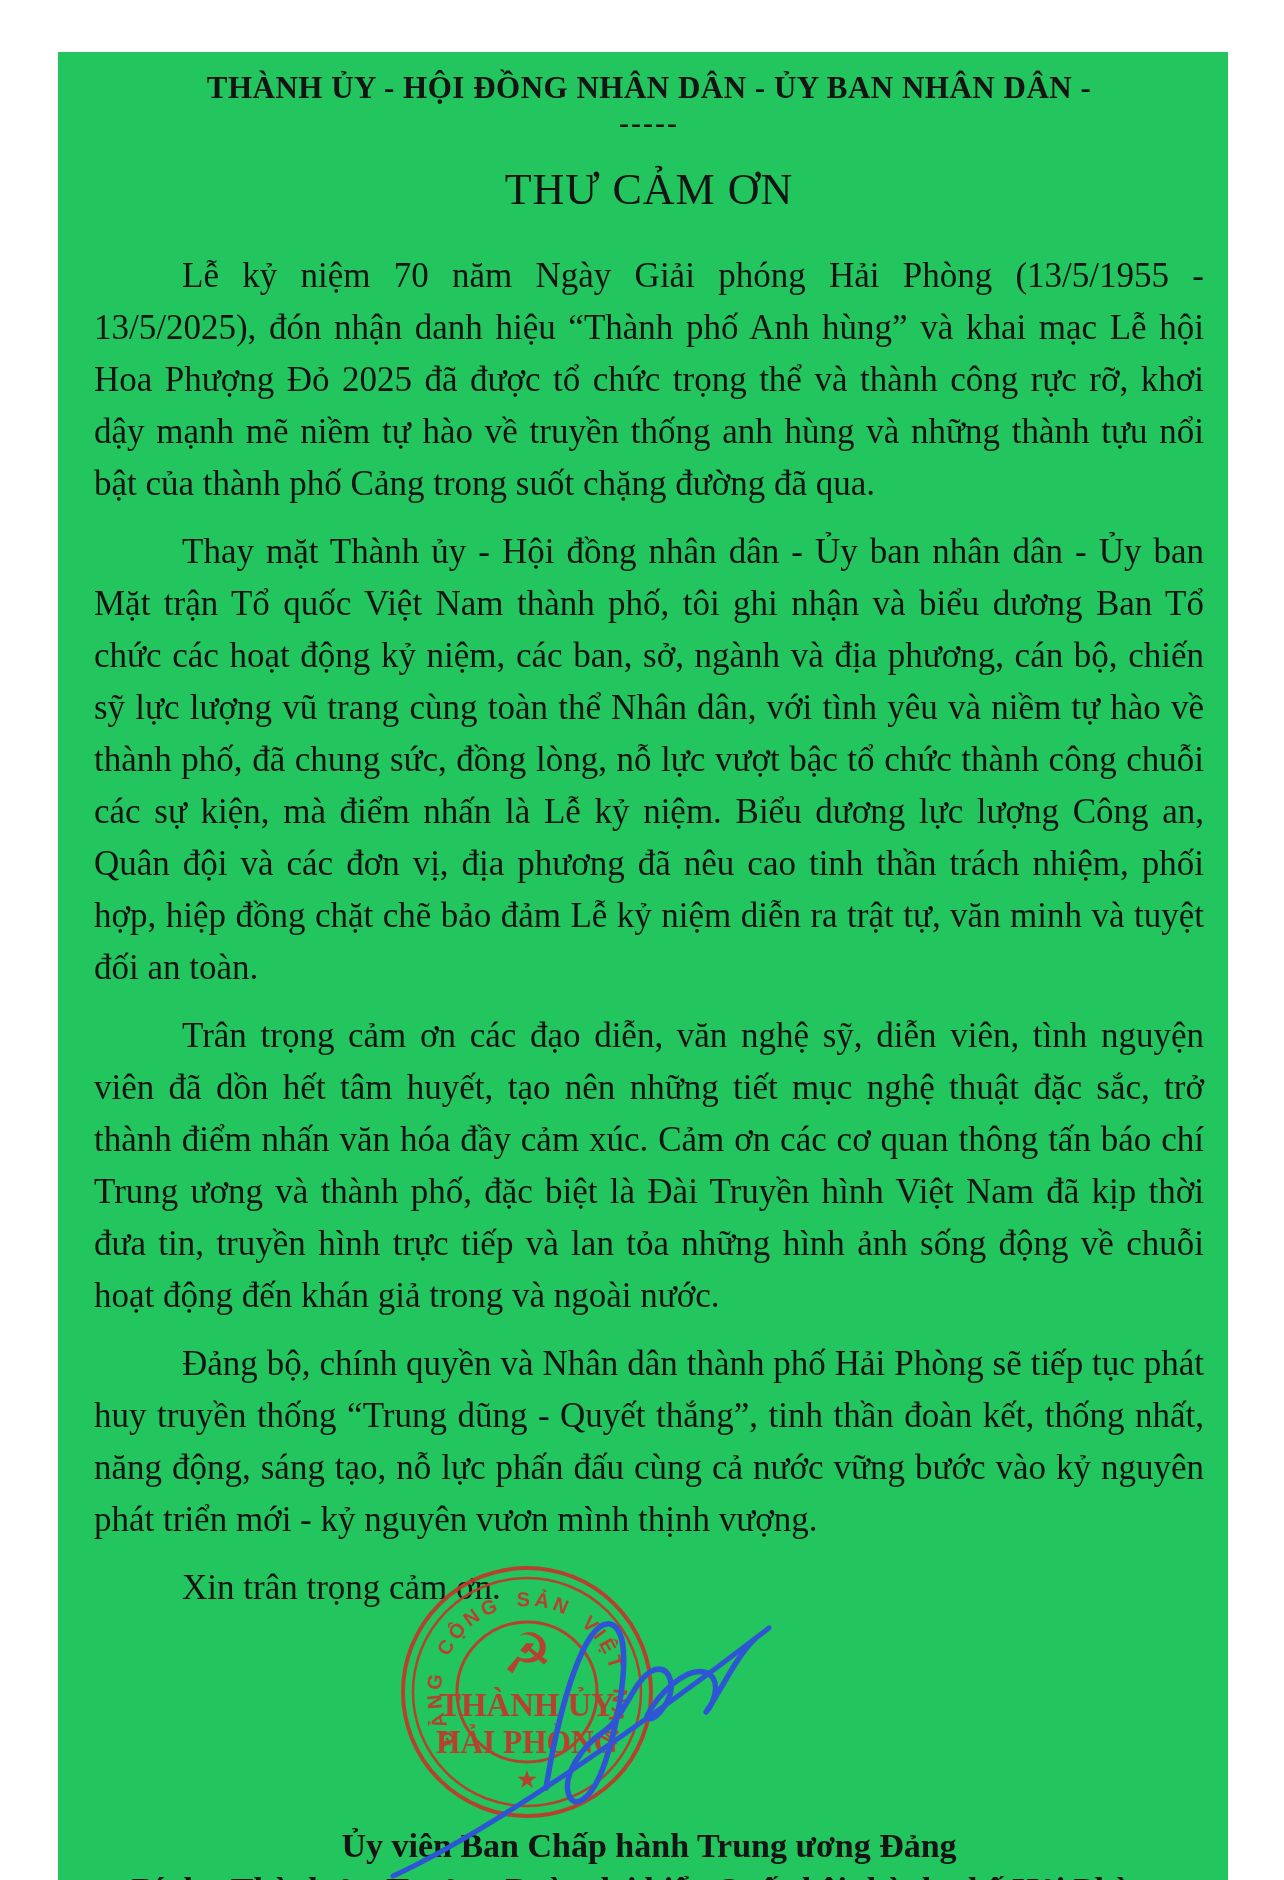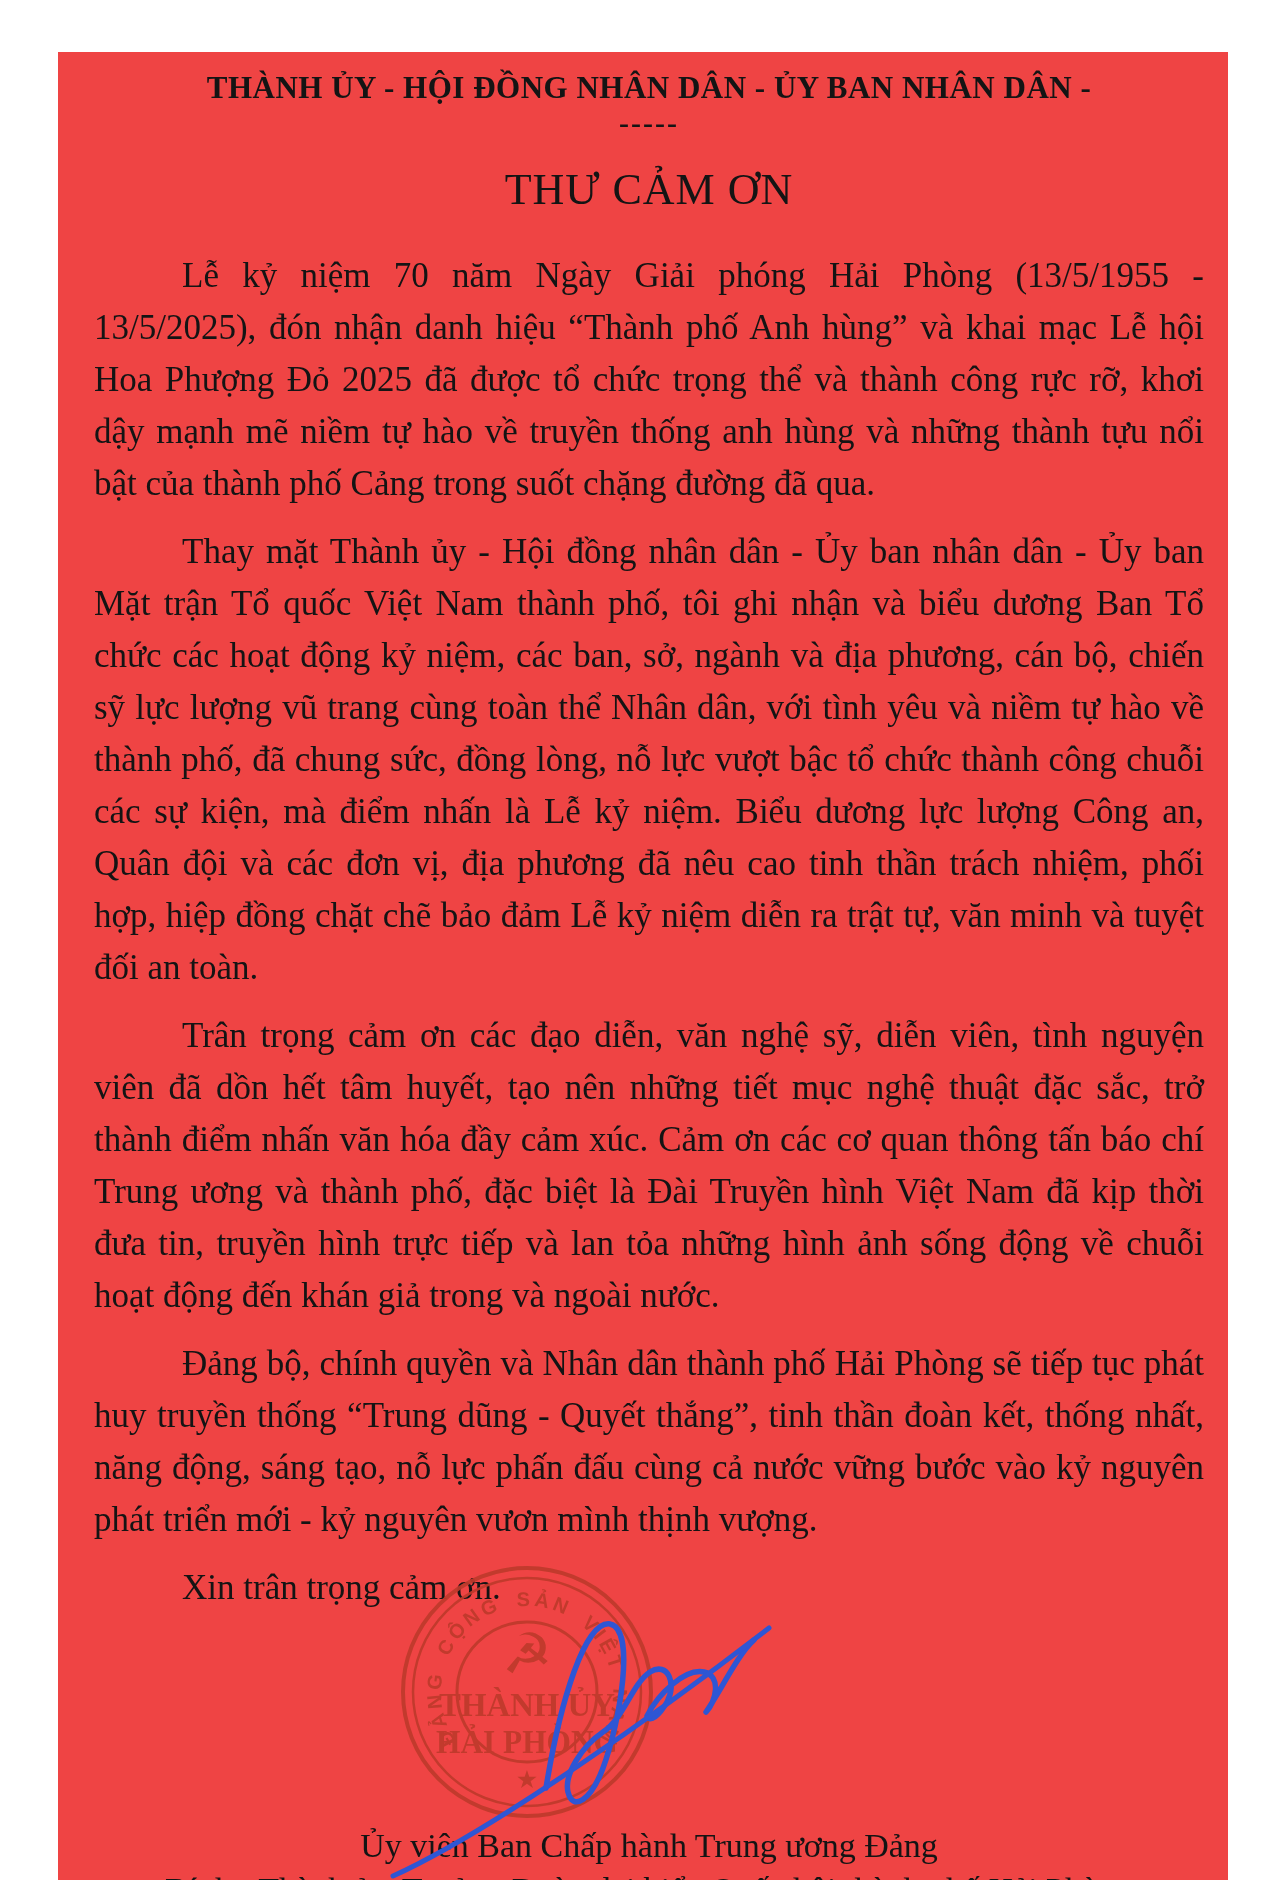--- a/index.html
+++ b/index.html
@@ -3,21 +3,21 @@
 <meta charset="utf-8">
 <style>
   html,body{margin:0;padding:0;}
   body{
     width:1284px;height:1880px;position:relative;background:#ffffff;
     font-family:"Liberation Serif","DejaVu Serif",serif;color:#141414;
     -webkit-font-smoothing:antialiased;
   }
   .page{
     position:absolute;left:58px;top:52px;width:1170px;height:1828px;
-    background:#ef4444;
+    background:#22c55e;
   }
   .content{position:absolute;left:36px;right:24px;top:14px;}
   .hdr{
     text-align:center;font-weight:bold;font-size:31px;line-height:44px;
     letter-spacing:.5px;white-space:nowrap;
   }
   .divider{
     text-align:center;font-weight:bold;font-size:30px;line-height:26px;
     letter-spacing:2px;
   }
@@ -33,21 +33,21 @@
   .closing{
     margin:0;font-size:35px;line-height:44px;text-indent:88px;
   }
   .sign-block{position:relative;height:262px;margin-top:-58px;}
   .stamp-svg{position:absolute;left:283px;top:-20px;width:300px;height:300px;opacity:.93;}
   .signature-svg{position:absolute;left:276px;top:30px;width:460px;height:310px;}
   .signer-name{
     text-align:center;font-weight:bold;font-size:36px;line-height:44px;
   }
   .signer-title{
-    text-align:center;font-weight:normal;font-size:34px;line-height:44px;
+    text-align:center;font-weight:bold;font-size:34px;line-height:44px;
     white-space:nowrap;
   }
 </style>
 </head>
 <body>
 
 <div class="page">
   <div class="content">
 
     <div class="hdr">THÀNH ỦY - HỘI ĐỒNG NHÂN DÂN - ỦY BAN NHÂN DÂN -</div>

